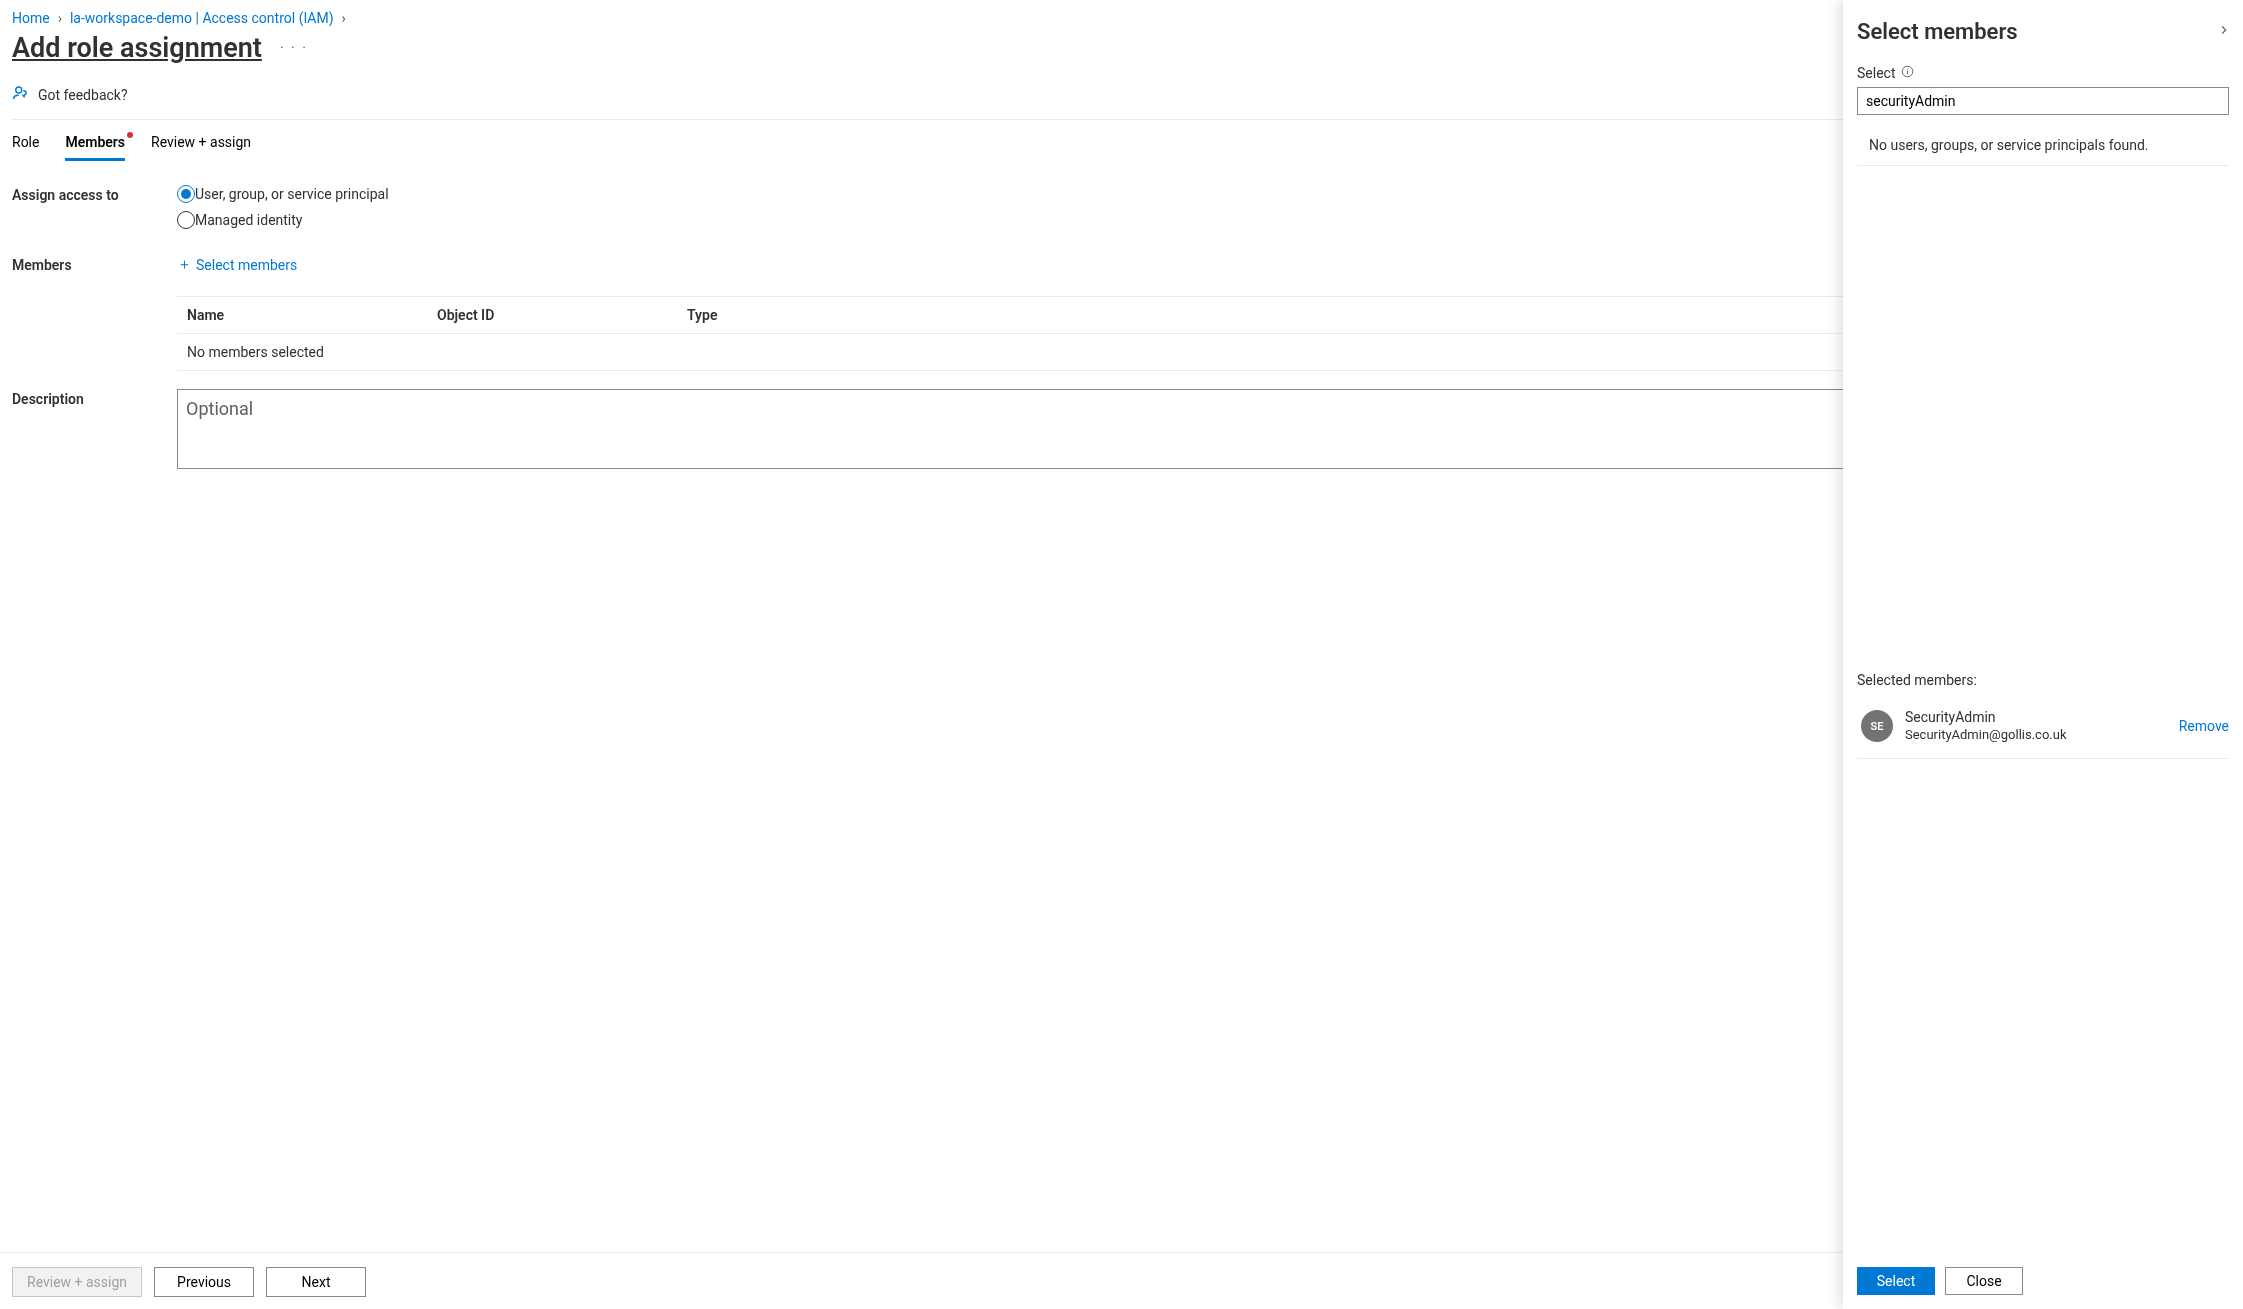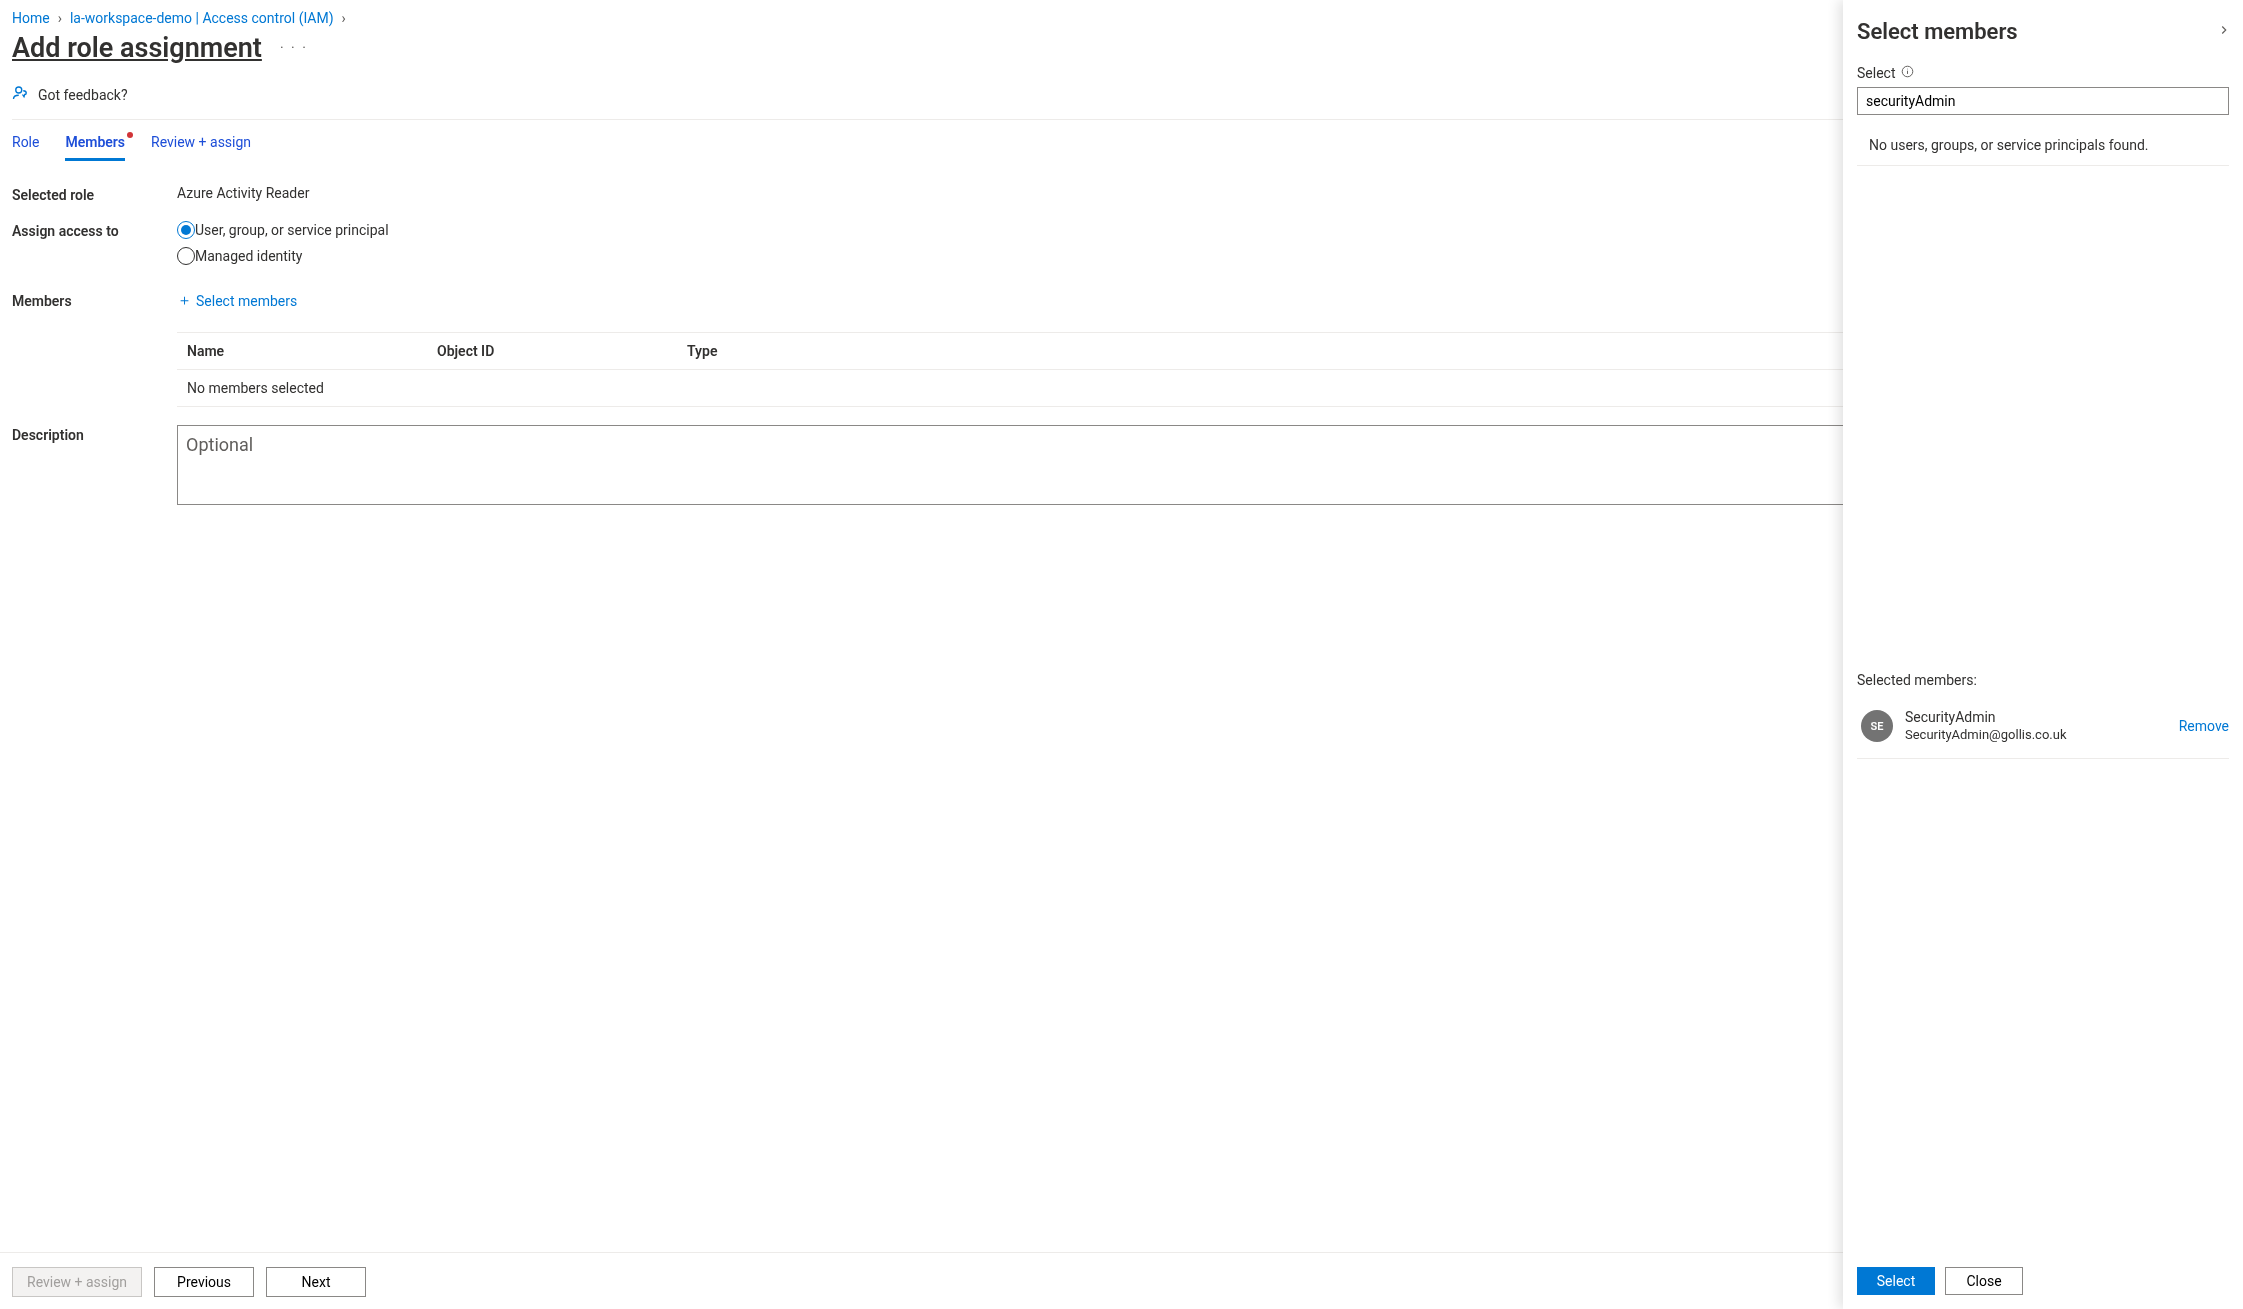--- a/index.html
+++ b/index.html
@@ -52,21 +52,21 @@
   }
   .feedback-icon svg { width: 18px; height: 18px; }
 
   .tabs {
     display: flex;
     gap: 26px;
     padding: 14px 0 0 0;
     margin-bottom: 24px;
   }
   .tab {
-    color: #1d4ed8;
+    color: #000000;
     font-size: 14px;
     padding-bottom: 8px;
     cursor: pointer;
     position: relative;
   }
   .tab.active {
     font-weight: 600;
     border-bottom: 3px solid #0078d4;
   }
   .tab .dot {
@@ -314,24 +314,20 @@
   <div class="tabs">
     <div class="tab">Role</div>
     <div class="tab active">
       <span>Members</span>
       <span class="dot"></span>
     </div>
     <div class="tab">Review + assign</div>
   </div>
 
   <div class="form-area">
-    <div class="form-row">
-      <div class="form-label">Selected role</div>
-      <div class="form-value">Azure Activity Reader</div>
-    </div>
 
     <div class="form-row">
       <div class="form-label">Assign access to</div>
       <div class="form-value">
         <div class="radio-row">
           <span class="radio-outer selected">
               <span class="radio-inner"></span>
             </span>
           <span>User, group, or service principal</span>
         </div>

